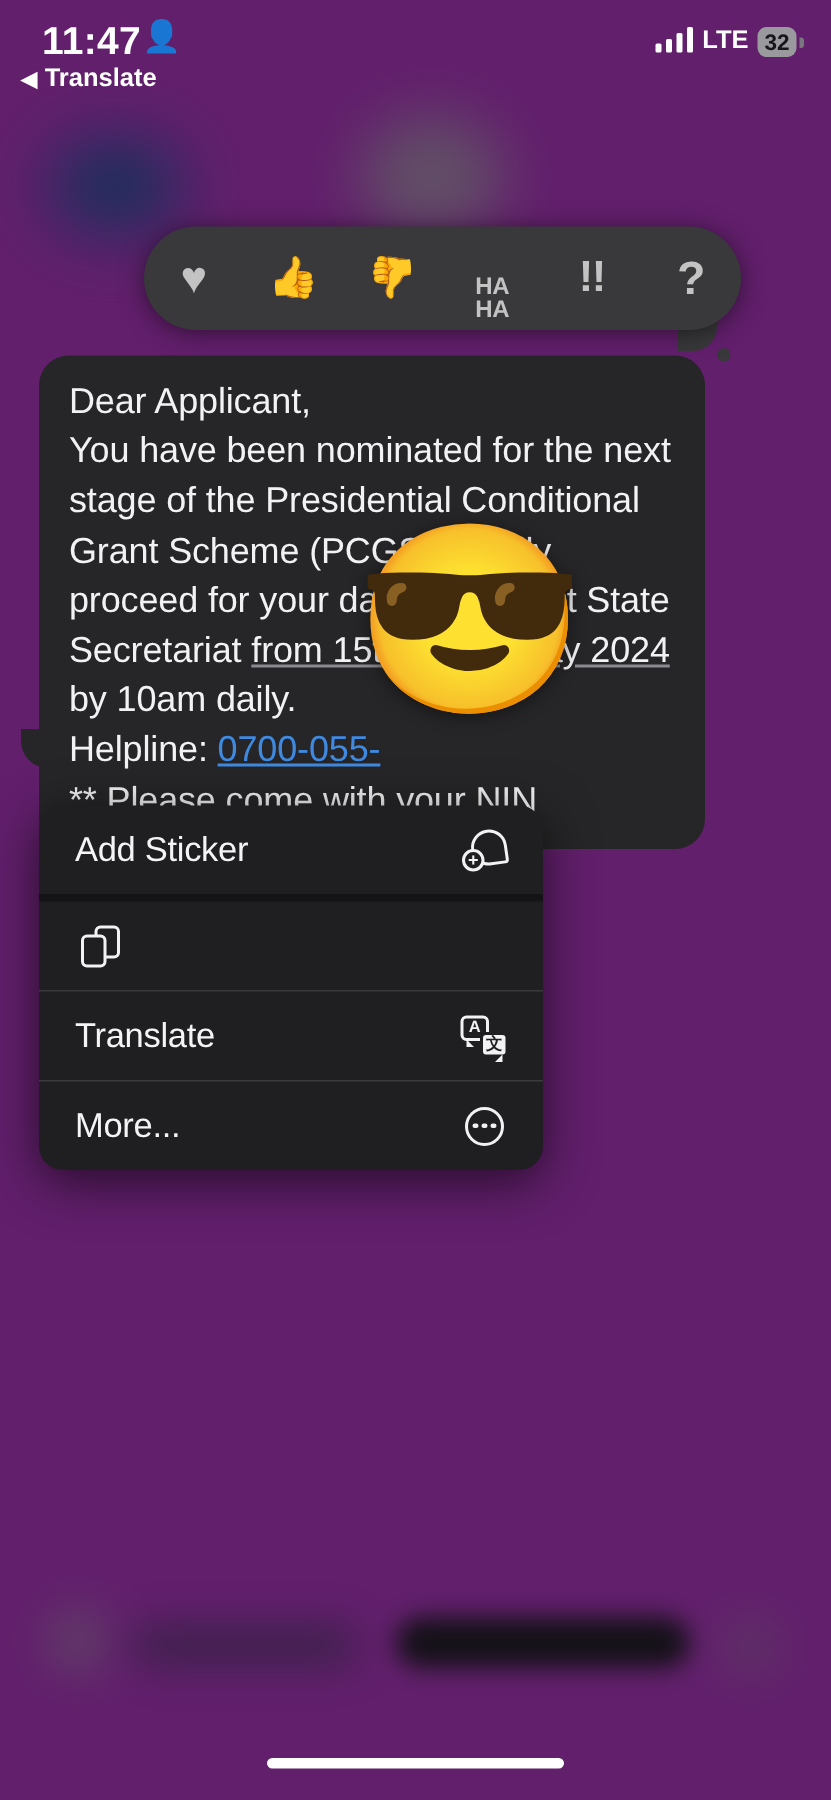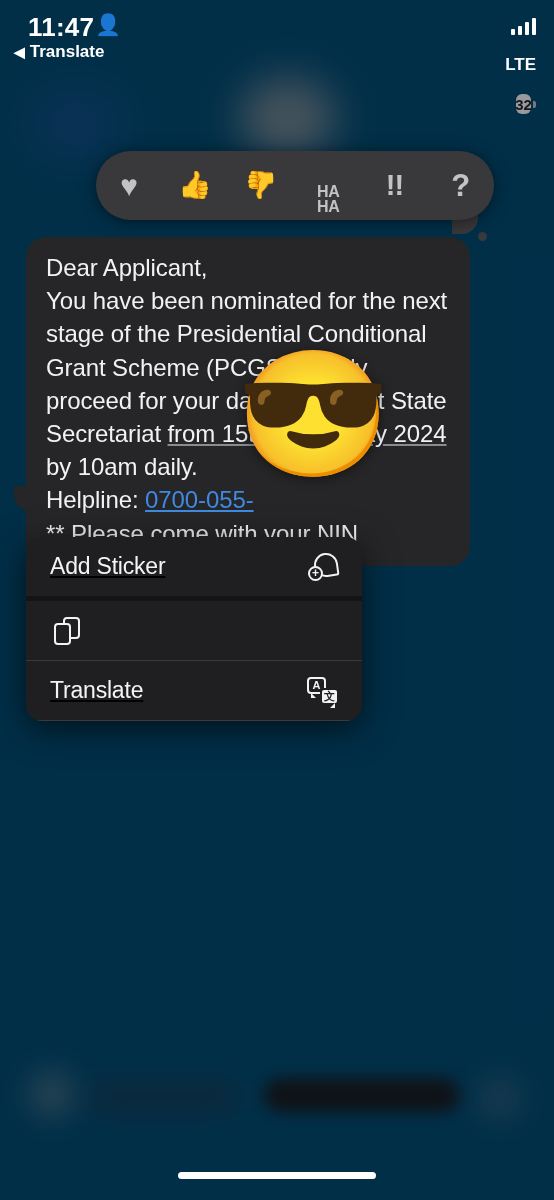--- a/index.html
+++ b/index.html
@@ -5,21 +5,21 @@
   * { margin:0; padding:0; box-sizing:border-box; }
   html, body {
     width:554px; height:1200px;
     background:#000;
     font-family:"Liberation Sans", sans-serif;
     overflow:hidden;
   }
   .phone {
     position:relative;
     width:554px; height:1200px;
-    background:#0369a1;
+    background:#d946ef;
     overflow:hidden;
   }
 
   
   .bg-layer { position:absolute; inset:0; }
   .blur-blue {
     position:absolute; left:32px; top:92px; width:90px; height:64px;
     border-radius:50%;
     background:#1f6fc4;
     filter:blur(22px);
@@ -77,32 +77,32 @@
     color:#fff; font-size:21px; line-height:1;
   }
   .back-app {
     position:absolute; left:14px; top:42px;
     display:flex; align-items:center; gap:5px;
     color:#fff; font-size:17px; font-weight:bold;
   }
   .back-caret { font-size:14px; line-height:1; }
   .status-right {
     position:absolute; right:18px; top:18px;
-    display:flex; align-items:flex-end; gap:21px;flex-direction:column;
+    display:flex; gap:6px;
   }
   .bars { display:flex; align-items:flex-end; gap:2.5px; height:17px; }
   .bars i { display:block; width:4.5px; background:#fff; border-radius:1px; }
   .bars i:nth-child(1){ height:6px; }
   .bars i:nth-child(2){ height:9px; }
   .bars i:nth-child(3){ height:13px; }
   .bars i:nth-child(4){ height:17px; }
   .lte { color:#fff; font-size:17px; font-weight:bold; line-height:17px; }
   .battery-wrap { display:flex; align-items:center; gap:2px; }
   .battery {
-    width:15px; height:20px; border-radius:6px;
+    width:26px; height:20px; border-radius:6px;
     background:#9a9a9e;
     display:flex; align-items:center; justify-content:center;
   }
   .battery b {
     font-size:15px; font-weight:bold; color:#17171a;
     line-height:1;
   }
   .batt-nub { width:3px; height:7px; background:#77777c; border-radius:0 2px 2px 0; }
 
   
@@ -181,21 +181,20 @@
 
   
   .ctx-menu {
     position:absolute; left:26px; top:537px;
     width:336px;
     background:#1f1f21;
     border-radius:16px;
     overflow:hidden;
     z-index:35;
     box-shadow:0 8px 34px rgba(0,0,0,.62);
-    text-decoration:underline;
   }
   .ctx-item {
     height:59px;
     display:flex; align-items:center;
     padding:0 22px 0 24px;
     position:relative;
   }
   .ctx-label {
     flex:1;
     color:#f4f4f6;
@@ -379,17 +378,27 @@
       <span class="ctx-icon">
         <span class="ico-trans">
           <span class="b1">A</span>
           <span class="b2">文</span>
         </span>
       </span>
     </div>
 
     <div class="ctx-sep"></div>
 
+    <div class="ctx-item">
+      <span class="ctx-label">More...</span>
+      <span class="ctx-icon">
+        <span class="ico-more">
+            <i></i>
+            <i></i>
+            <i></i>
+          </span>
+      </span>
+    </div>
 
   </div>
 
   <div class="home-indicator"></div>
 </div>
 
 </body></html>

